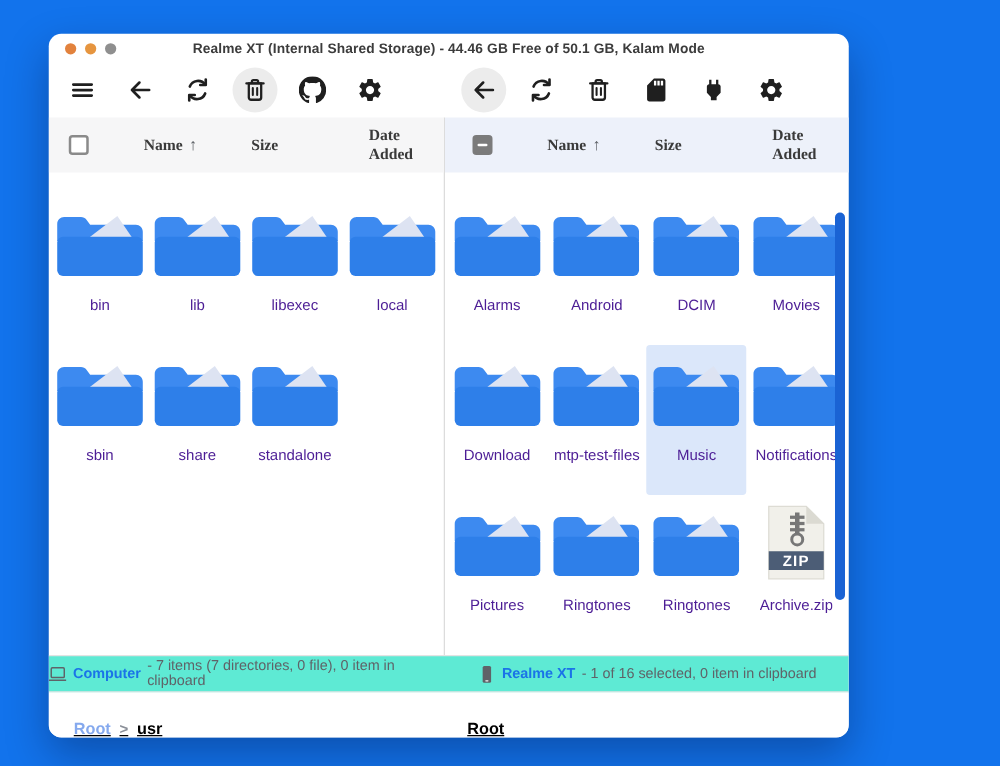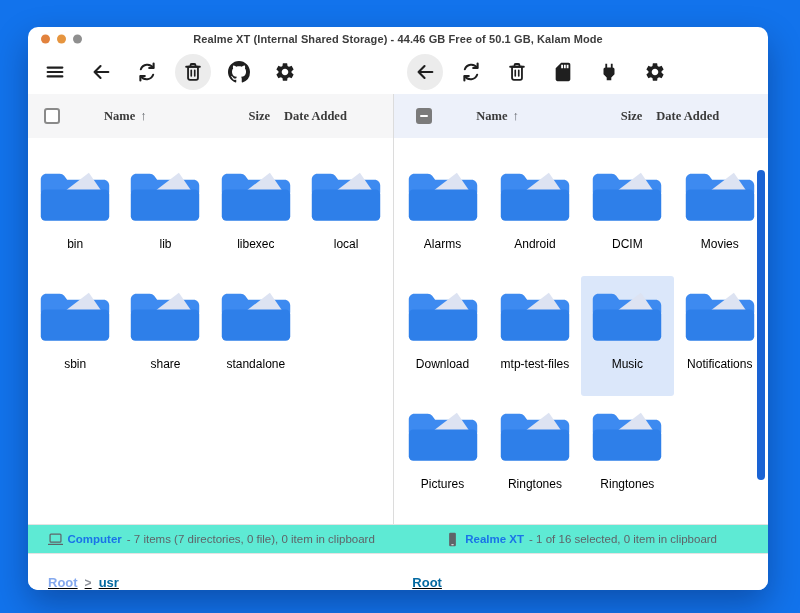--- a/index.html
+++ b/index.html
@@ -1,19 +1,19 @@
 <!DOCTYPE html>
 <html><head>
 <meta charset="utf-8">
 <style>
   * { margin:0; padding:0; box-sizing:border-box; }
   body { font-family:"Liberation Sans", sans-serif; }
   .stage { position:relative; width:800px; height:613px; background:#1273ec; overflow:hidden; }
   .window {
-    position:absolute; left:28px; top:27px; width:740px; height:563px;
+    position:absolute; left:39px; top:27px; width:640px; height:563px;
     background:#fff; border-radius:10px; overflow:hidden;
     box-shadow:0 14px 34px rgba(0,0,30,.30);
     display:flex; flex-direction:column;
   }
   
   .titlebar { height:23px; position:relative; display:flex; align-items:center; justify-content:center; flex:none; }
   .lights { position:absolute; left:13px; top:50%; transform:translateY(-50%); display:flex; gap:7px; }
   .light { width:9px; height:9px; border-radius:50%; }
   .light.l1 { background:#e2823d; }
   .light.l2 { background:#e6953f; }
@@ -33,50 +33,50 @@
   .pane { display:flex; flex-direction:column; position:relative; min-width:0; }
   .pane.pleft { width:49.5%; border-right:1px solid #dcdcdc; }
   .pane.pright { flex:1; }
   .grid-header {
     height:44px; flex:none; display:grid; grid-template-columns:44px 110px 80px 1fr;
     align-items:center; font-size:12.5px; font-weight:bold; color:#3a3a3a; padding-left:8px;font-family:Liberation Serif, serif;
   }
   .pane.pleft  .grid-header { background:#f6f6f7; }
   .pane.pright .grid-header { background:#edf1fa; padding-left:14px; }
   .hname { padding-left:24px; display:flex; align-items:center; gap:5px; }
-  .hsize { text-align:right; }
+  .hsize { text-align:left; }
   .hdate { padding-left:14px; }
   .arrow { font-weight:normal; color:#5f6368; font-size:13px; cursor:pointer; }
   .cbx { width:16px; height:16px; border:2px solid #8a8a8a; border-radius:3px; background:#fff; margin-left:8px; cursor:pointer; }
   .cbx.ind { background:#7b7b7b; border-color:#7b7b7b; position:relative; }
   .cbx.ind::after { content:""; position:absolute; left:2px; top:5px; width:8px; height:2.4px; background:#fff; border-radius:1px; }
   
   .grid { flex:1; display:grid; grid-template-columns:repeat(4,1fr); grid-auto-rows:120px; padding:18px 2px 0; align-content:start; }
   .cell { display:flex; flex-direction:column; align-items:center; padding-top:8px; gap:13px; border-radius:3px; cursor:pointer; }
   .cell.selected { background:#dbe7fa; }
   .ficon { width:74px; height:60px; display:flex; align-items:center; justify-content:center; }
   .ficon svg { width:74px; height:60px; display:block; }
   .ficon.zip svg { width:58px; height:62px; }
-  .flabel { font-size:12px; color:#000000; max-width:86px; white-space:nowrap; overflow:hidden; text-overflow:ellipsis; }
+  .flabel { font-size:12px; color:#4c1d95; max-width:86px; white-space:nowrap; overflow:hidden; text-overflow:ellipsis; }
   .thumb { position:absolute; right:3px; top:76px; width:8px; height:310px; background:#1a63d4; border-radius:4px; cursor:pointer; }
   
   .statusbar { height:30px; flex:none; background:#5eead4; border-top:1px solid #e3e3e3; border-bottom:1px solid #e3e3e3; display:flex; align-items:center; font-size:11.5px; color:#5f6368; }
   .status-half { display:flex; align-items:center; justify-content:center; gap:5px; }
   .status-half.sleft { width:49.5%; }
   .status-half.sright { flex:1; }
   .dev-link { color:#1a73e8; font-weight:bold; cursor:pointer; }
   .sico { width:15px; height:15px; display:block; }
   
   .breadcrumbs { flex:none; height:36px; display:flex; align-items:flex-end; background:#fff; font-size:13px;text-decoration:underline; }
   .bc-half { display:flex; align-items:center; gap:7px; }
   .bc-half.bleft { width:49.5%; padding-left:20px; }
   .bc-half.bright { flex:1; padding-left:18px; }
   .bc-root { color:#85a9ee; font-weight:bold; cursor:pointer; }
   .bc-sep { color:#8a8f98; font-weight:bold; font-size:12px; }
-  .bc-cur { color:#0369a1; font-weight:bold; cursor:pointer; }
+  .bc-cur { color:#000000; font-weight:bold; cursor:pointer; }
 </style>
 </head>
 <body>
 
 <svg width="0" height="0" style="position:absolute">
   <defs>
     <symbol id="i-menu" viewBox="0 0 24 24">
         <path d="M4 7.2h16M4 12h16M4 16.8h16" fill="none" stroke="currentColor" stroke-width="2.4" stroke-linecap="round"></path>
       </symbol>
     <symbol id="i-back" viewBox="0 0 24 24">
@@ -378,20 +378,28 @@
               <span class="flabel">Ringtones</span>
             </div>
           <div class="cell">
               <span class="ficon">
                 <svg>
                   <use href="#i-folder"></use>
                 </svg>
               </span>
               <span class="flabel">Ringtones</span>
             </div>
+          <div class="cell">
+              <span class="ficon zip">
+                <svg>
+                  <use href="#i-zip"></use>
+                </svg>
+              </span>
+              <span class="flabel">Archive.zip</span>
+            </div>
         </div>
         <div class="thumb"></div>
       </div>
     </div>
 
     <div class="statusbar">
       <div class="status-half sleft">
         <svg class="sico" style="color:#5f6368">
             <use href="#i-laptop"></use>
           </svg>

